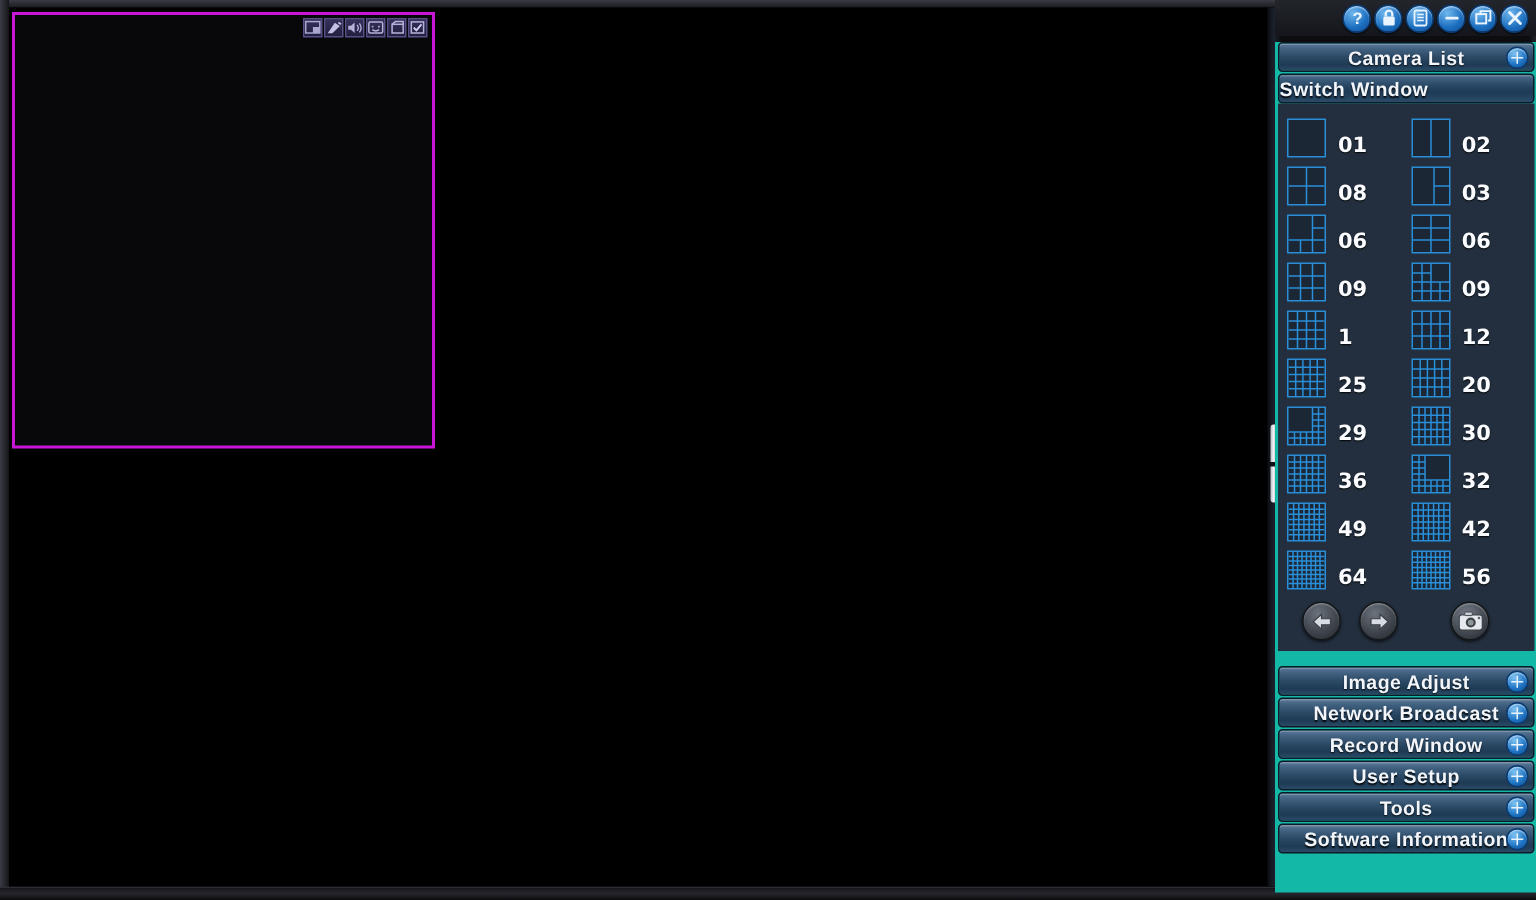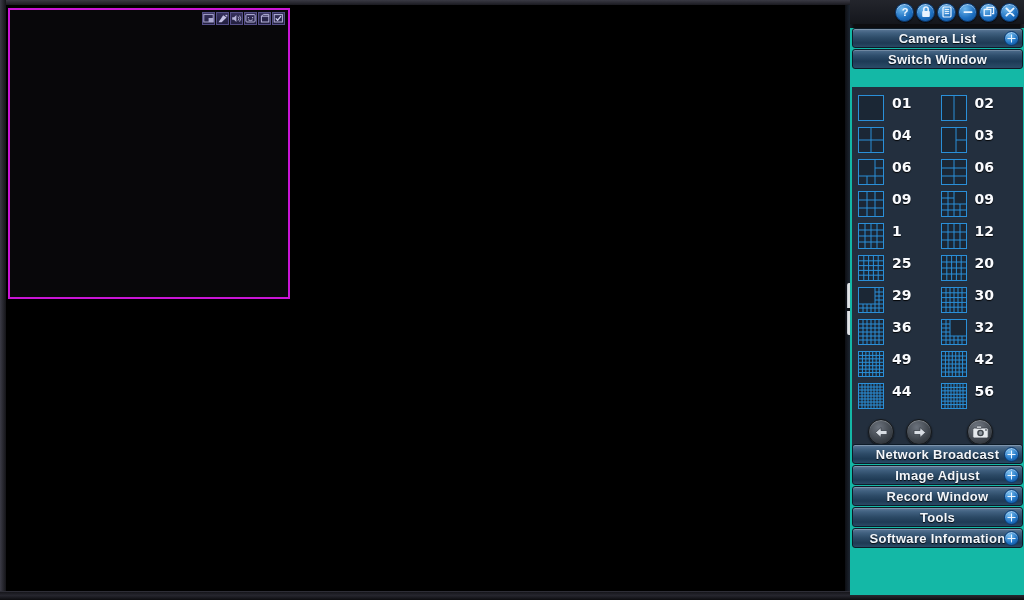--- a/index.html
+++ b/index.html
@@ -133,26 +133,26 @@
     position: absolute; right: 3px; top: 2px;
     width: 15px; height: 15px; border-radius: 50%;
     background: radial-gradient(circle at 35% 28%, #7cc2f2, #1f74c4 58%, #0d4686);
     border: 1px solid #0a3a70;
     box-shadow: inset 0 1px 1px rgba(255,255,255,.5);
     display: flex; align-items: center; justify-content: center;
   }
 
   .sub-header {
     height: 20px;
-    margin: 1px 1px 18px 2px;
+    margin: 1px 1px 0 2px;
     background: linear-gradient(#4e6d8d 0%, #2f4f6d 30%, #1d3a56 62%, #2b4b68 100%);
     border: 1px solid #0d1b28;
     border-radius: 3px;
     box-shadow: inset 0 1px 0 rgba(255,255,255,.2);
-    display: flex; align-items: center; justify-content: center;
+    display: flex; align-items: center; justify-content: flex-start;
     cursor: pointer;
   }
   .sub-header .lbl {
     color: #f2f6fb; font-size: 13px; font-weight: bold; letter-spacing: .3px;
     text-shadow: 0 1px 1px rgba(0,0,0,.85);
   }
 
   
   .layout-body {
     position: relative;
@@ -161,21 +161,21 @@
     margin: 0 1px 0 2px;
     height: 365px;
   }
   .layout-grid {
     display: grid;
     grid-template-columns: 1fr 1fr;
     column-gap: 6px;
     row-gap: 4px;
   }
   .layout-cell {
-    display: flex; align-items: flex-start; gap: 8px;
+    display: flex; align-items: flex-end; gap: 8px;
     cursor: pointer;
     height: 28px;
   }
   .layout-cell .ic {
     width: 26px; height: 26px; flex: 0 0 26px;
     border: 1px solid #2a8fd8;
     position: relative;
     background: #1b2735;
   }
   .layout-cell .ic svg { display: block; }
@@ -339,21 +339,21 @@
             </span>
             <span class="num">02</span>
           </div>
           <div class="layout-cell">
             <span class="ic">
               <svg width="24" height="24" viewBox="0 0 24 24">
                 <path d="M12 0 V24" stroke="#2a8fd8" stroke-width="1" fill="none"></path>
                 <path d="M0 12 H24" stroke="#2a8fd8" stroke-width="1" fill="none"></path>
               </svg>
             </span>
-            <span class="num">04</span>
+            <span class="num">08</span>
           </div>
           <div class="layout-cell">
             <span class="ic">
               <svg width="24" height="24" viewBox="0 0 24 24">
                 <path d="M14 0 V24" stroke="#2a8fd8" stroke-width="1" fill="none"></path>
                 <path d="M14 12 H24" stroke="#2a8fd8" stroke-width="1" fill="none"></path>
               </svg>
             </span>
             <span class="num">03</span>
           </div>
@@ -576,21 +576,21 @@
                 <path d="M21 0 V24" stroke="#2a8fd8" stroke-width="1" fill="none"></path>
                 <path d="M0 3 H24" stroke="#2a8fd8" stroke-width="1" fill="none"></path>
                 <path d="M0 6 H24" stroke="#2a8fd8" stroke-width="1" fill="none"></path>
                 <path d="M0 9 H24" stroke="#2a8fd8" stroke-width="1" fill="none"></path>
                 <path d="M0 12 H24" stroke="#2a8fd8" stroke-width="1" fill="none"></path>
                 <path d="M0 15 H24" stroke="#2a8fd8" stroke-width="1" fill="none"></path>
                 <path d="M0 18 H24" stroke="#2a8fd8" stroke-width="1" fill="none"></path>
                 <path d="M0 21 H24" stroke="#2a8fd8" stroke-width="1" fill="none"></path>
               </svg>
             </span>
-            <span class="num">44</span>
+            <span class="num">64</span>
           </div>
           <div class="layout-cell">
             <span class="ic">
               <svg width="24" height="24" viewBox="0 0 24 24">
                 <path d="M3 0 V24" stroke="#2a8fd8" stroke-width="1" fill="none"></path>
                 <path d="M6 0 V24" stroke="#2a8fd8" stroke-width="1" fill="none"></path>
                 <path d="M9 0 V24" stroke="#2a8fd8" stroke-width="1" fill="none"></path>
                 <path d="M12 0 V24" stroke="#2a8fd8" stroke-width="1" fill="none"></path>
                 <path d="M15 0 V24" stroke="#2a8fd8" stroke-width="1" fill="none"></path>
                 <path d="M18 0 V24" stroke="#2a8fd8" stroke-width="1" fill="none"></path>
@@ -626,44 +626,52 @@
             <circle cx="8.5" cy="8" r="3.3" fill="#3d4349"></circle>
             <circle cx="8.5" cy="8" r="1.9" fill="#8e969e"></circle>
             <circle cx="14" cy="5" r="0.9" fill="#5b6268"></circle>
           </svg>
         </div>
       </div>
     </div>
 
     <div class="sections-bottom" id="sections-bottom">
         <div class="sec-header">
-          <span class="lbl">Network Broadcast</span>
+          <span class="lbl">Image Adjust</span>
           <span class="sec-icon">
             <svg width="9" height="9" viewBox="0 0 9 9">
               <path d="M4 0.5h1v8h-1z M0.5 4h8v1h-8z" fill="#eaf4ff"></path>
             </svg>
           </span>
         </div>
         <div class="sec-header">
-          <span class="lbl">Image Adjust</span>
+          <span class="lbl">Network Broadcast</span>
           <span class="sec-icon">
             <svg width="9" height="9" viewBox="0 0 9 9">
               <path d="M4 0.5h1v8h-1z M0.5 4h8v1h-8z" fill="#eaf4ff"></path>
             </svg>
           </span>
         </div>
         <div class="sec-header">
           <span class="lbl">Record Window</span>
           <span class="sec-icon">
             <svg width="9" height="9" viewBox="0 0 9 9">
               <path d="M4 0.5h1v8h-1z M0.5 4h8v1h-8z" fill="#eaf4ff"></path>
             </svg>
           </span>
         </div>
         <div class="sec-header">
+          <span class="lbl">User Setup</span>
+          <span class="sec-icon">
+            <svg width="9" height="9" viewBox="0 0 9 9">
+              <path d="M4 0.5h1v8h-1z M0.5 4h8v1h-8z" fill="#eaf4ff"></path>
+            </svg>
+          </span>
+        </div>
+        <div class="sec-header">
           <span class="lbl">Tools</span>
           <span class="sec-icon">
             <svg width="9" height="9" viewBox="0 0 9 9">
               <path d="M4 0.5h1v8h-1z M0.5 4h8v1h-8z" fill="#eaf4ff"></path>
             </svg>
           </span>
         </div>
         <div class="sec-header">
           <span class="lbl">Software Information</span>
           <span class="sec-icon">

